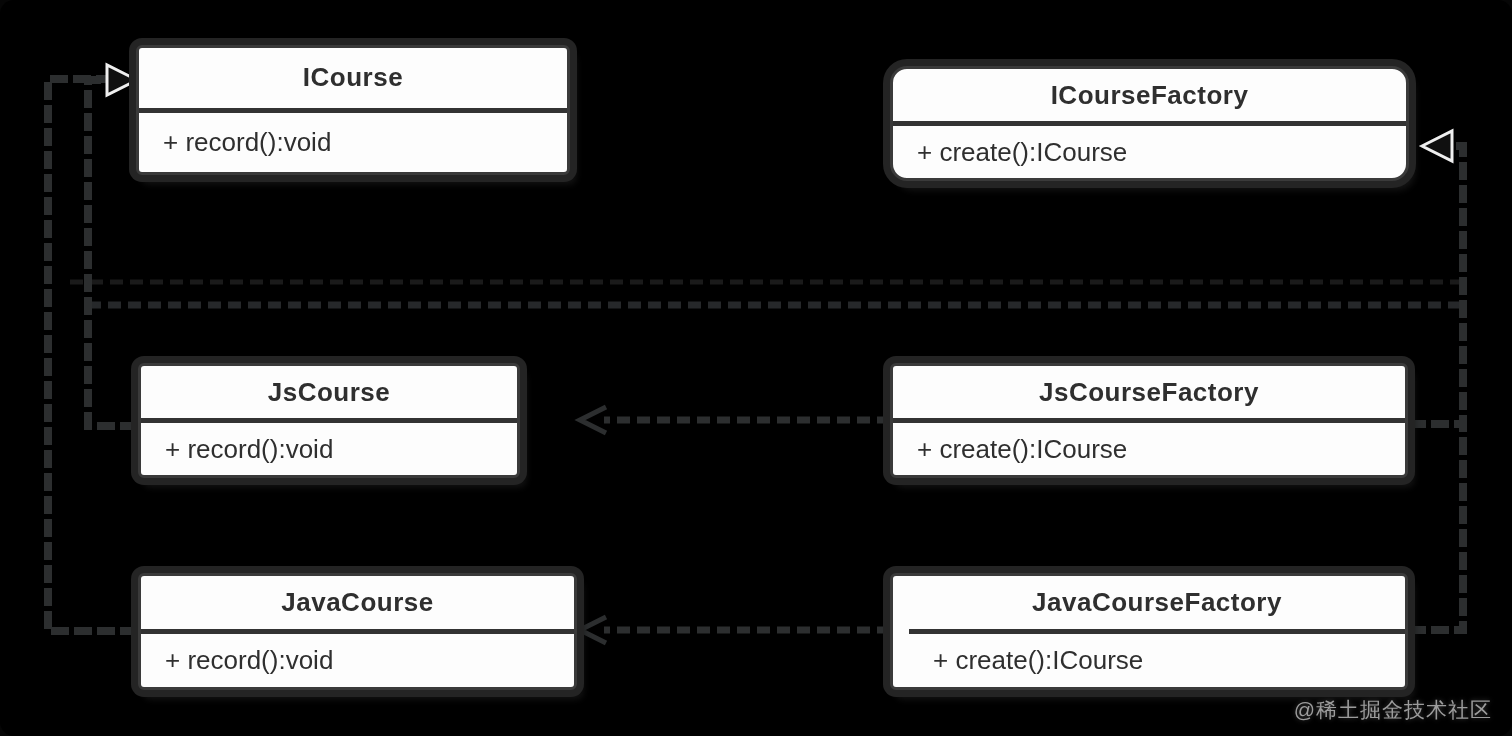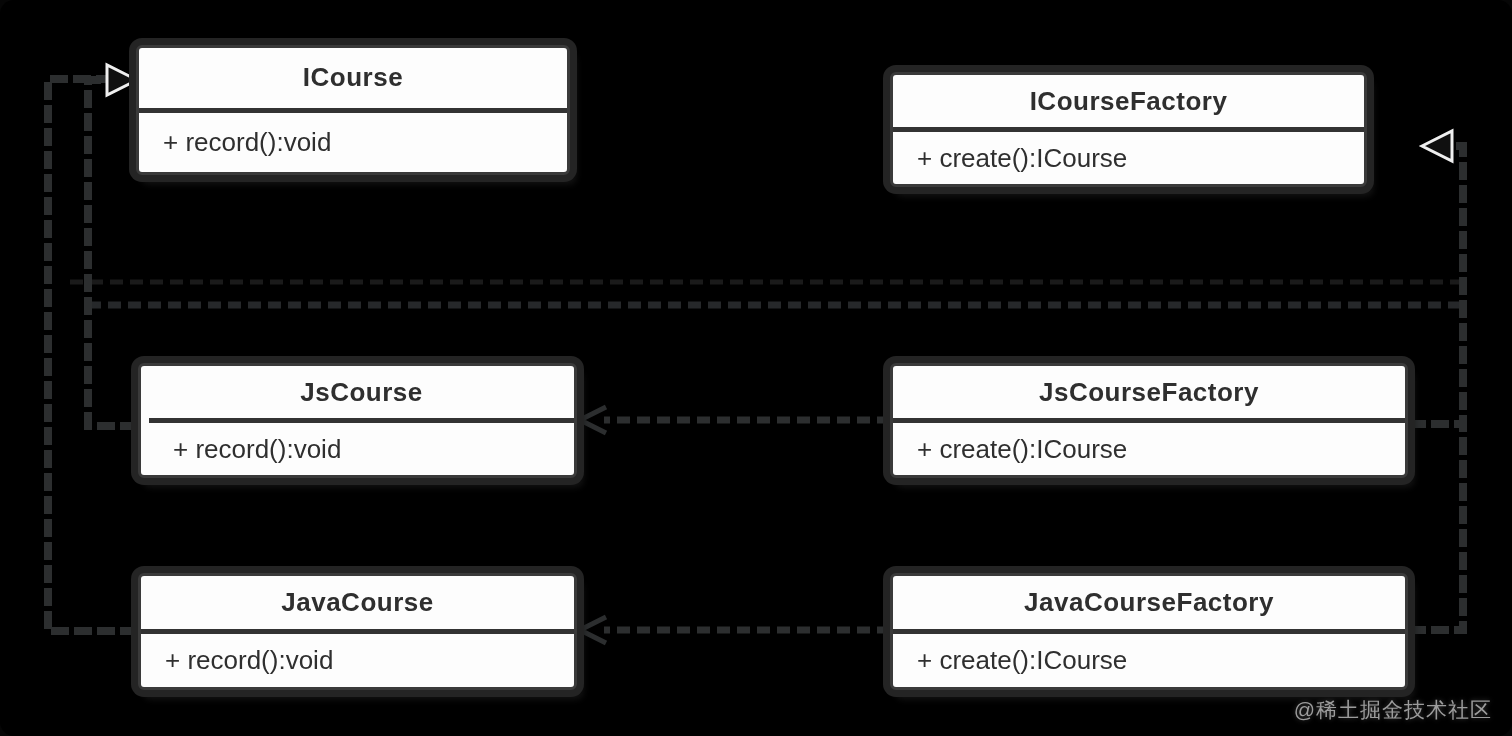--- a/index.html
+++ b/index.html
@@ -32,25 +32,25 @@
     font-size:26px;
     letter-spacing:.5px;
   }
   .uml-member{
     flex:1;
     display:flex;align-items:center;
     padding-left:24px;
     font-size:26px;
   }
   #c-icourse           {left:136px;top:45px; width:434px;height:130px;}
-  #c-icoursefactory    {left:890px;top:72px; width:477px;height:115px;}
-  #c-jscourse          {left:138px;top:363px;width:439px;height:115px;padding-left:8px;}
+  #c-icoursefactory    {left:890px;top:66px; width:519px;height:115px;border-radius:17px;}
+  #c-jscourse          {left:138px;top:363px;width:382px;height:115px;}
   #c-jscoursefactory   {left:890px;top:363px;width:518px;height:115px;text-align:center;}
   #c-javacourse        {left:138px;top:573px;width:439px;height:117px;justify-content:flex-end;}
-  #c-javacoursefactory {left:890px;top:573px;width:518px;height:117px;}
+  #c-javacoursefactory {left:890px;top:573px;width:518px;height:117px;padding-left:16px;}
   #watermark{
     position:absolute;
     right:20px;bottom:12px;
     z-index:5;
     font-size:21px;
     color:#9c9c9c;
     letter-spacing:1px;
     text-shadow:0 0 5px rgba(255,255,255,0.28), 1px 1px 2px #000;
     margin-left:43px;
   }

